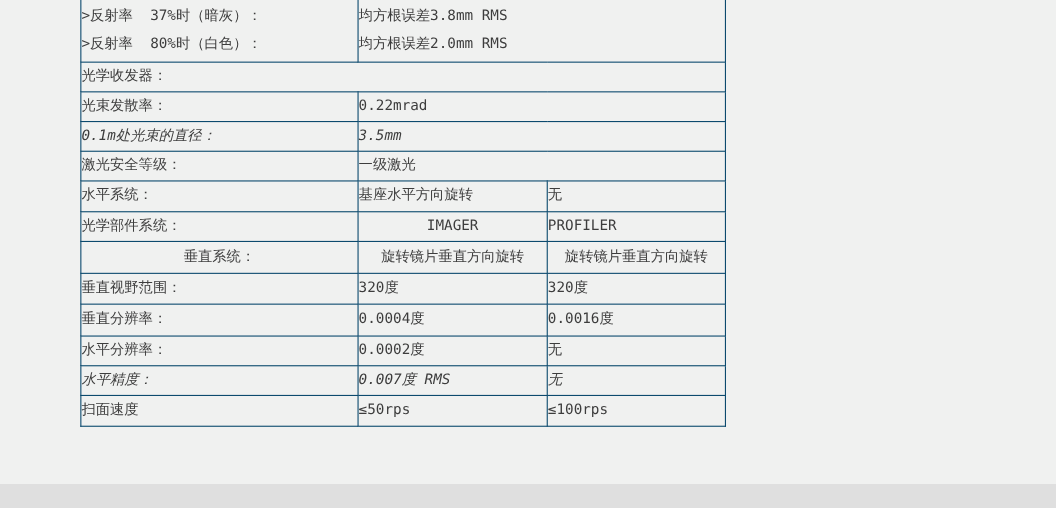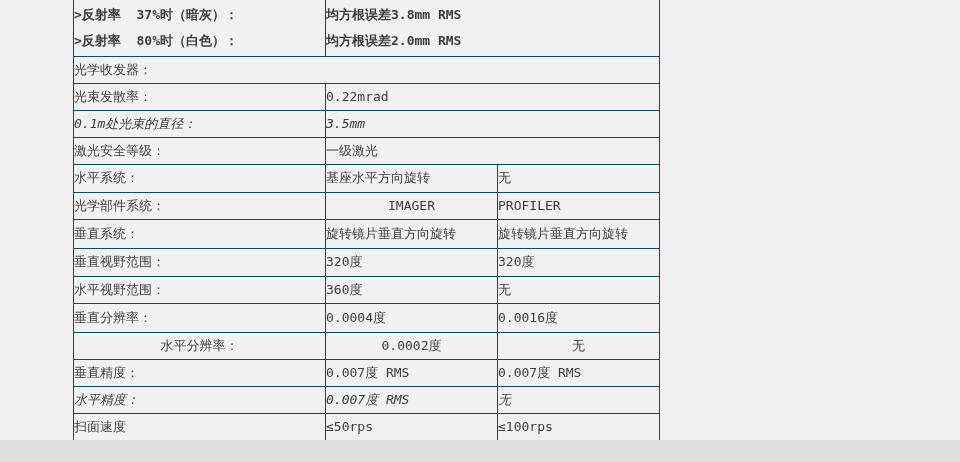--- a/index.html
+++ b/index.html
@@ -41,21 +41,21 @@
     white-space: pre-wrap;
     line-height: 26px;
     overflow: hidden;
   }
   table.spec tr.no-top td { border-top: none; }
   .pad34 { padding-left: 34px; }
   .pad38 { padding-left: 38px; }
   .pad21 { padding-left: 21px; }
   .pad10 { padding-left: 10px; }
   .center { text-align: center; }
-  .twolines { line-height: 26px; font-weight: bold; }
+  .twolines { line-height: 26px; }
 </style>
 </head>
 <body style="background: rgb(240, 241, 240);">
 
 <div class="page">
   <table class="spec">
     <colgroup>
         <col style="width: 252px;">
         <col style="width: 172px;">
         <col style="width: 162px;">
@@ -85,49 +85,39 @@
         <tr style="height: 28px;">
           <td class="pad34">水平系统：</td>
           <td class="pad38">基座水平方向旋转</td>
           <td class="pad10">无</td>
         </tr>
         <tr style="height: 25px;">
           <td class="pad34">光学部件系统：</td>
           <td class="center">IMAGER</td>
           <td class="pad10">PROFILER</td>
         </tr>
-        <tr style="height: 29px;">
+        <tr style="height: 29px; text-align: center;">
           <td class="pad34">垂直系统：</td>
           <td class="pad38">旋转镜片垂直方向旋转</td>
           <td class="pad10">旋转镜片垂直方向旋转</td>
         </tr>
         <tr style="height: 28px; margin-left: 40px;">
           <td class="pad34">垂直视野范围：</td>
           <td class="pad38">320度</td>
           <td class="pad10">320度</td>
         </tr>
-        <tr style="height: 26px;">
-          <td class="pad34">水平视野范围：</td>
-          <td class="pad38">360度</td>
-          <td class="pad10">无</td>
-        </tr>
         <tr style="height: 29px;">
           <td class="pad34">垂直分辨率：</td>
           <td class="pad38">0.0004度</td>
           <td class="pad10">0.0016度</td>
         </tr>
-        <tr style="height: 26px; text-align: center;">
+        <tr style="height: 26px;">
           <td class="pad34">水平分辨率：</td>
           <td class="pad38">0.0002度</td>
           <td class="pad10">无</td>
-        </tr>
-        <tr style="height: 27px;">
-          <td class="pad34">垂直精度：</td>
-          <td class="pad38">0.007度 RMS</td>
-          <td class="pad10">0.007度 RMS</td>
         </tr>
         <tr style="height: 27px; font-style: italic;">
           <td class="pad34">水平精度：</td>
           <td class="pad38">0.007度 RMS</td>
           <td class="pad10">无</td>
         </tr>
         <tr style="height: 28px;">
           <td class="pad34">扫面速度</td>
           <td class="pad38">≤50rps</td>
           <td class="pad10">≤100rps</td>

